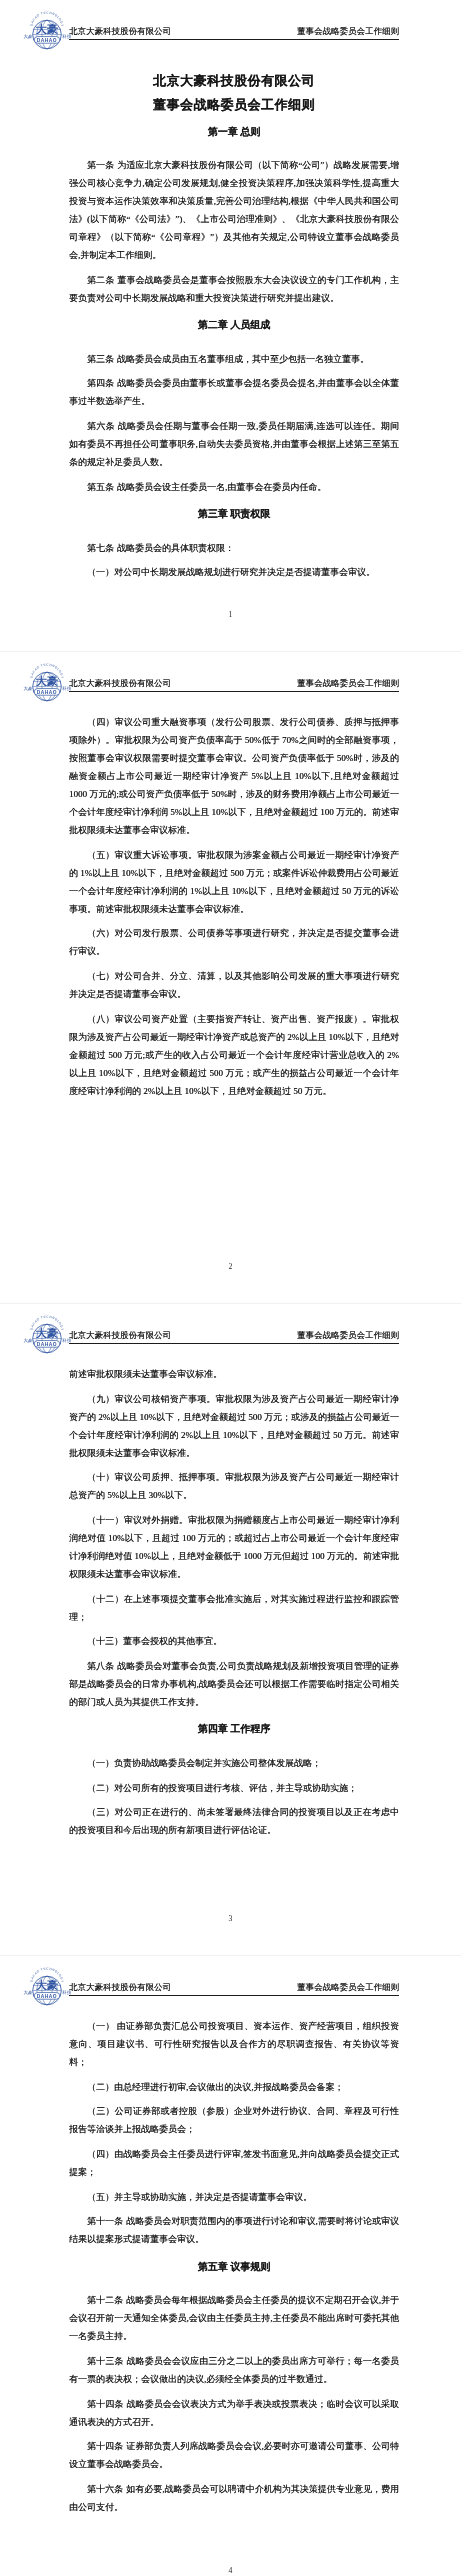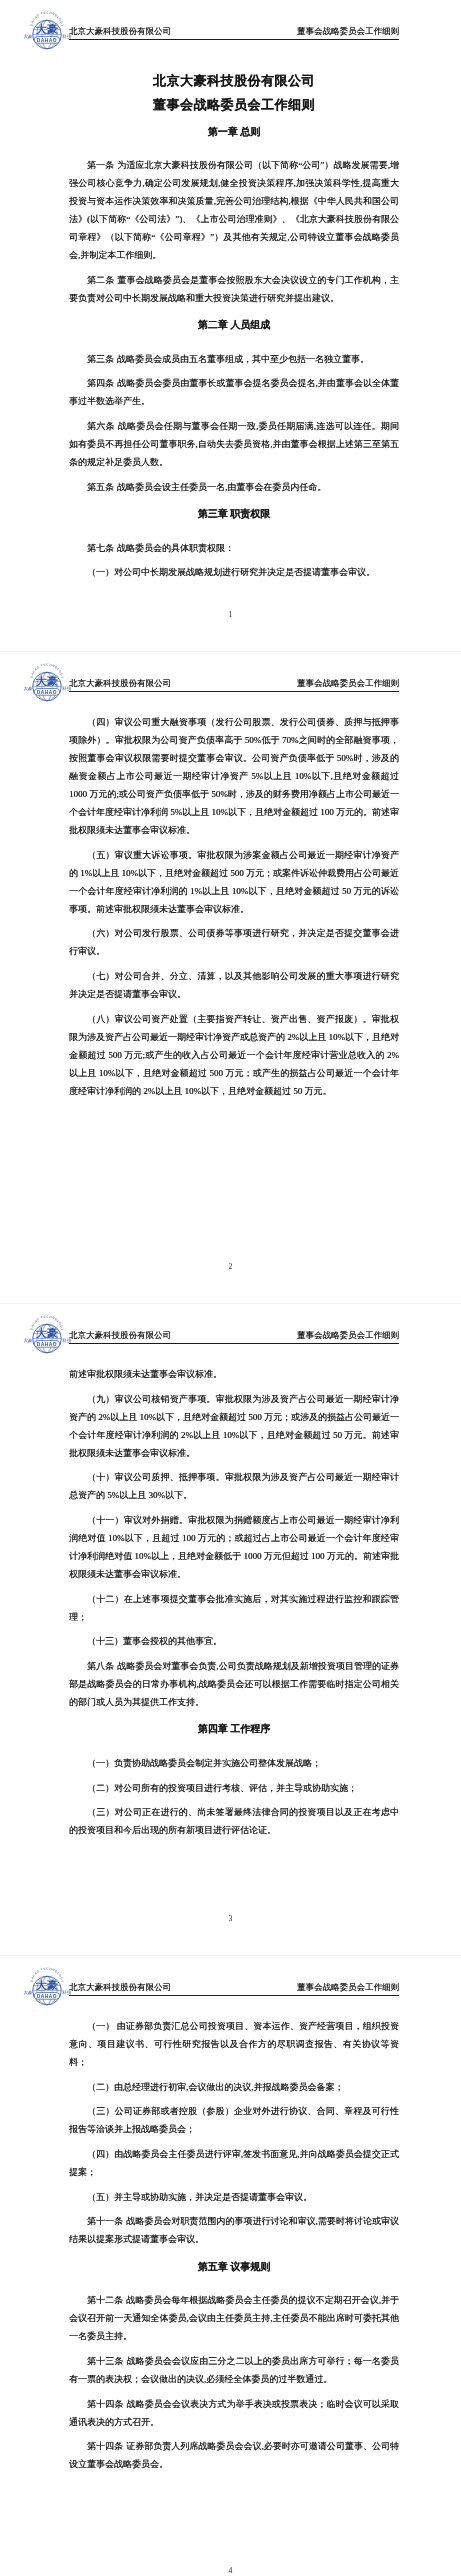--- a/index.html
+++ b/index.html
@@ -160,17 +160,18 @@
         <p class="para item"><span class="text">（二）由总经理进行初审,会议做出的决议,并报战略委员会备案；</span></p>
         <p class="para item"><span class="text">（三）公司证券部或者控股（参股）企业对外进行协议、合同、章程及可行性报告等洽谈并上报战略委员会；</span></p>
         <p class="para item"><span class="text">（四）由战略委员会主任委员进行评审,签发书面意见,并向战略委员会提交正式提案；</span></p>
         <p class="para item"><span class="text">（五）并主导或协助实施，并决定是否提请董事会审议。</span></p>
         <p class="para"><b class="label">第十一条</b><span class="text">战略委员会对职责范围内的事项进行讨论和审议,需要时将讨论或审议结果以提案形式提请董事会审议。</span></p>
         <h2 class="chapter">第五章 议事规则</h2>
         <p class="para"><b class="label">第十二条</b><span class="text">战略委员会每年根据战略委员会主任委员的提议不定期召开会议,并于会议召开前一天通知全体委员,会议由主任委员主持,主任委员不能出席时可委托其他一名委员主持。</span></p>
         <p class="para"><b class="label">第十三条</b><span class="text">战略委员会会议应由三分之二以上的委员出席方可举行；每一名委员有一票的表决权；会议做出的决议,必须经全体委员的过半数通过。</span></p>
         <p class="para"><b class="label">第十四条</b><span class="text">战略委员会会议表决方式为举手表决或投票表决；临时会议可以采取通讯表决的方式召开。</span></p>
         <p class="para"><b class="label">第十四条</b><span class="text">证券部负责人列席战略委员会会议,必要时亦可邀请公司董事、公司特设立董事会战略委员会。</span></p>
+        <p class="para"><b class="label">第十六条</b><span class="text">如有必要,战略委员会可以聘请中介机构为其决策提供专业意见，费用由公司支付。</span></p>
       </div>
     <div class="page-num">4</div>
   </section>
   </div>
 
 
 </body></html>

